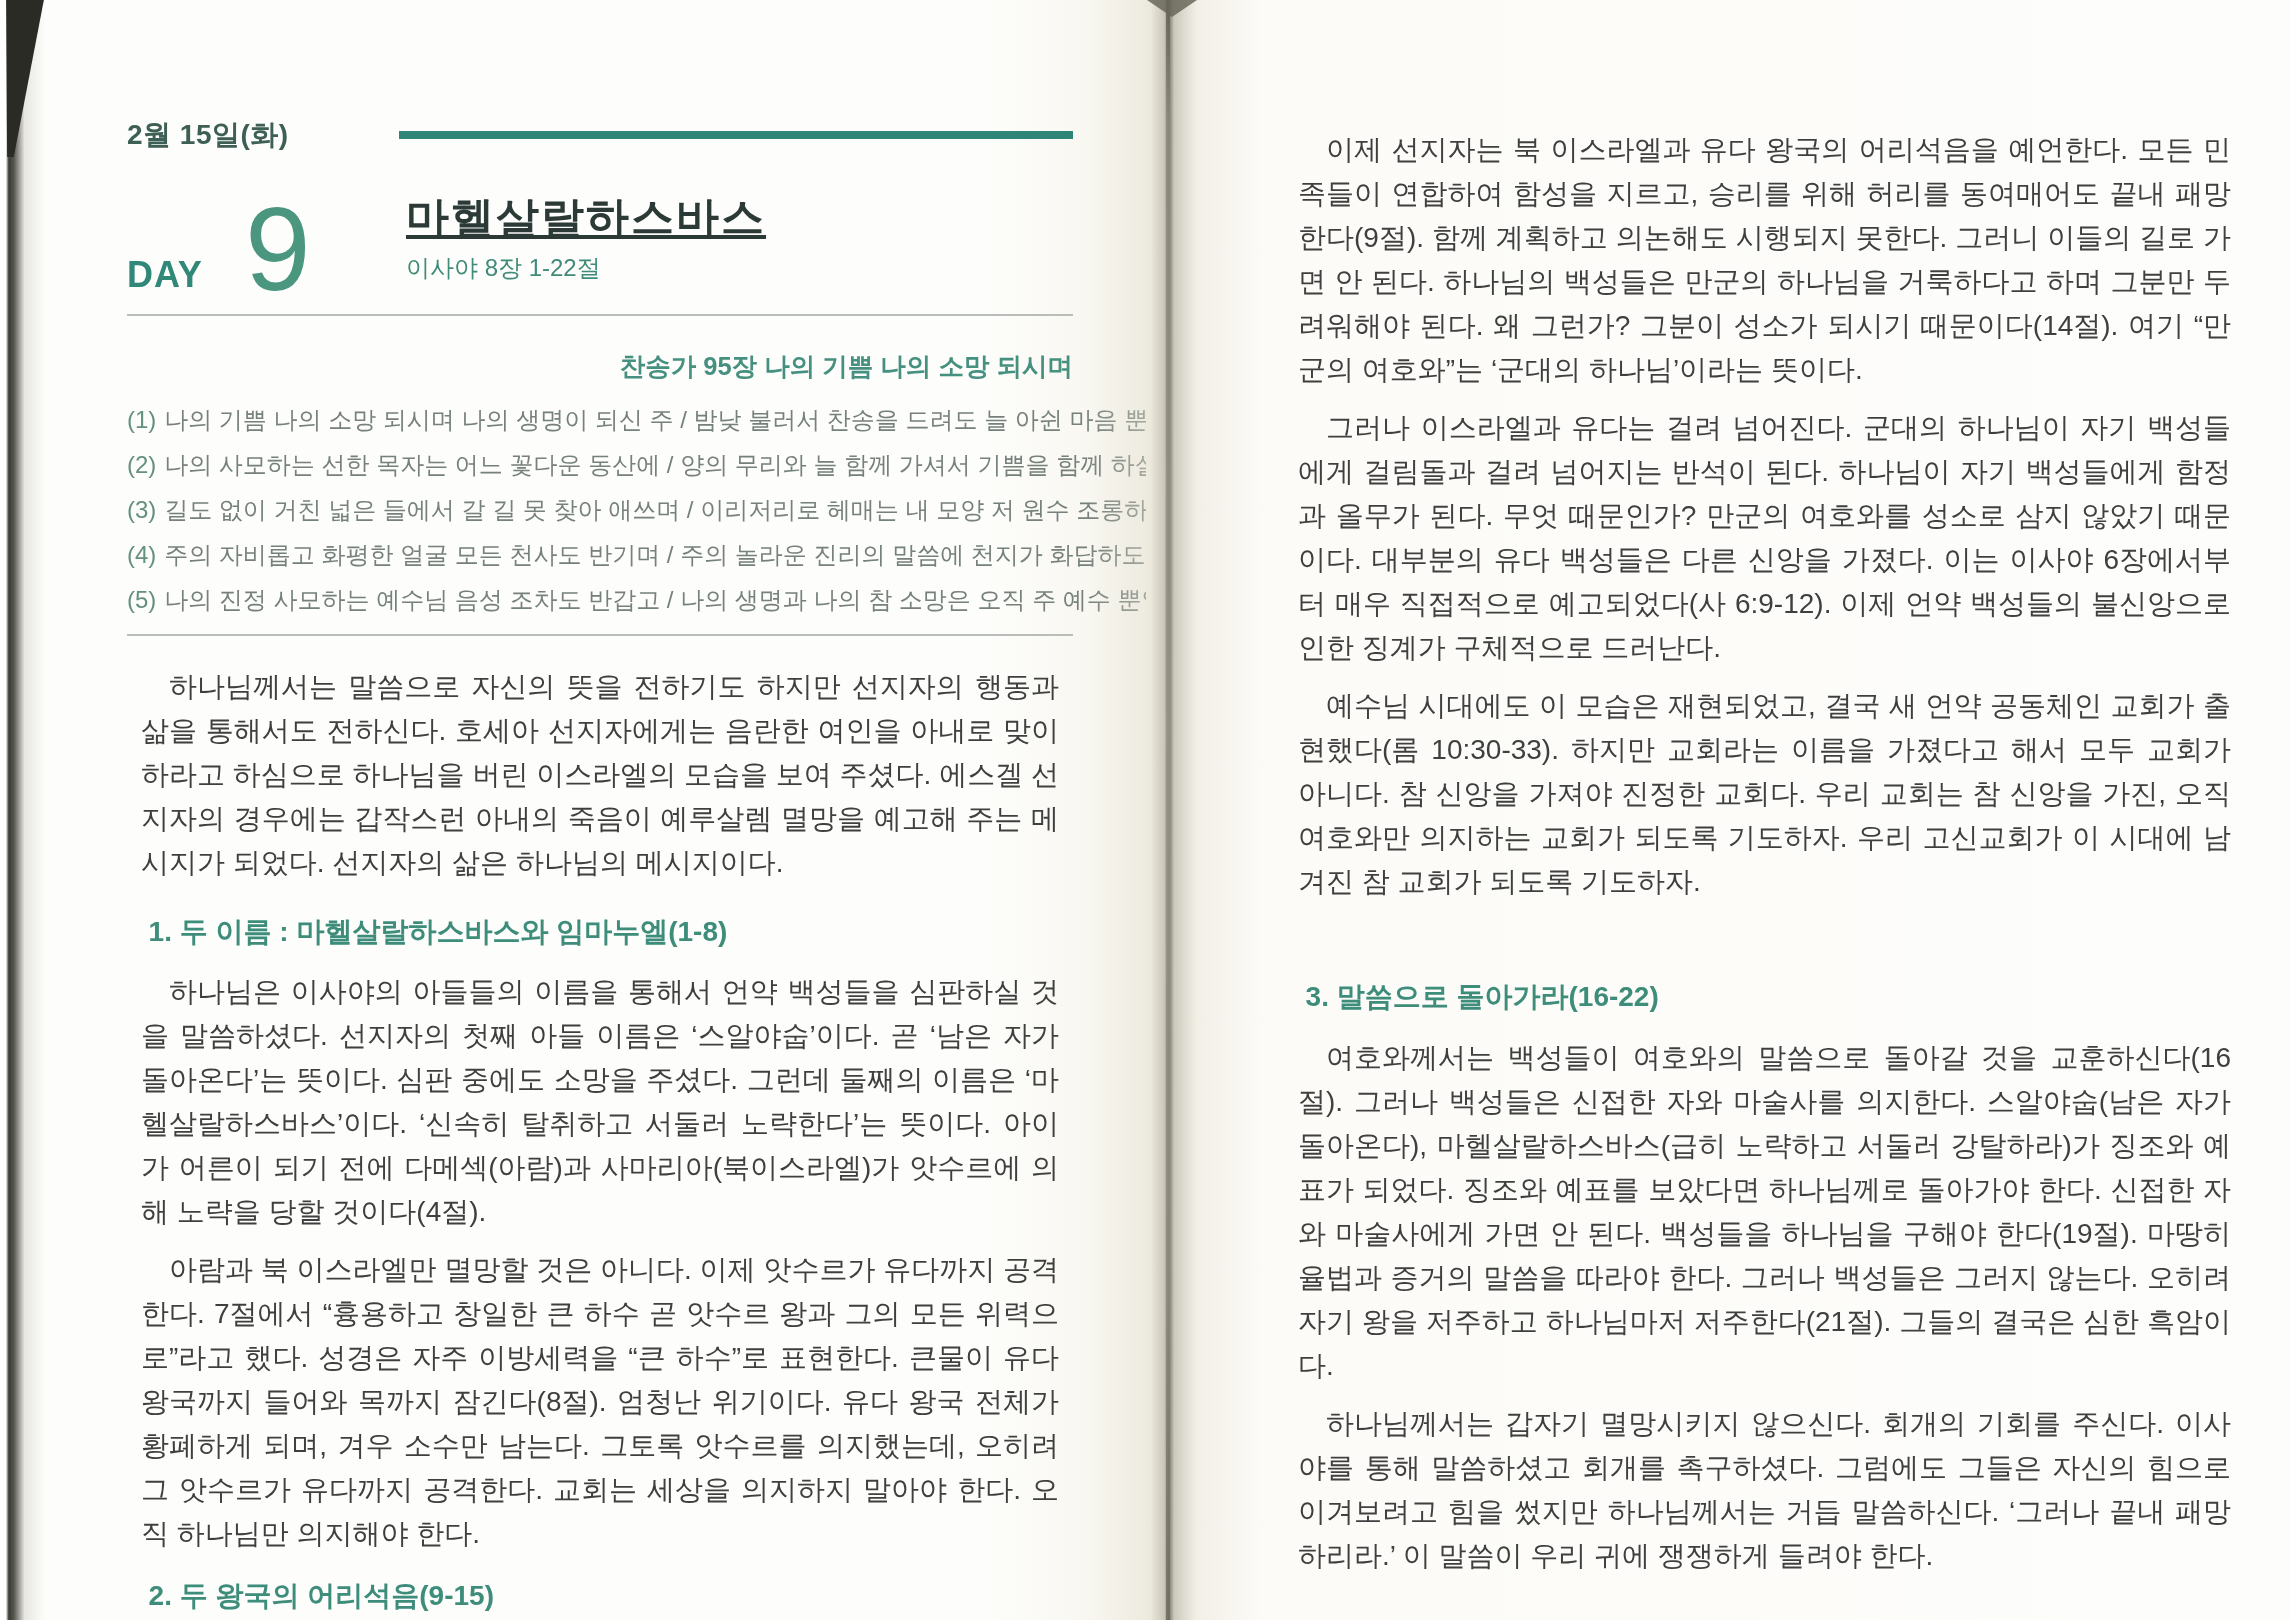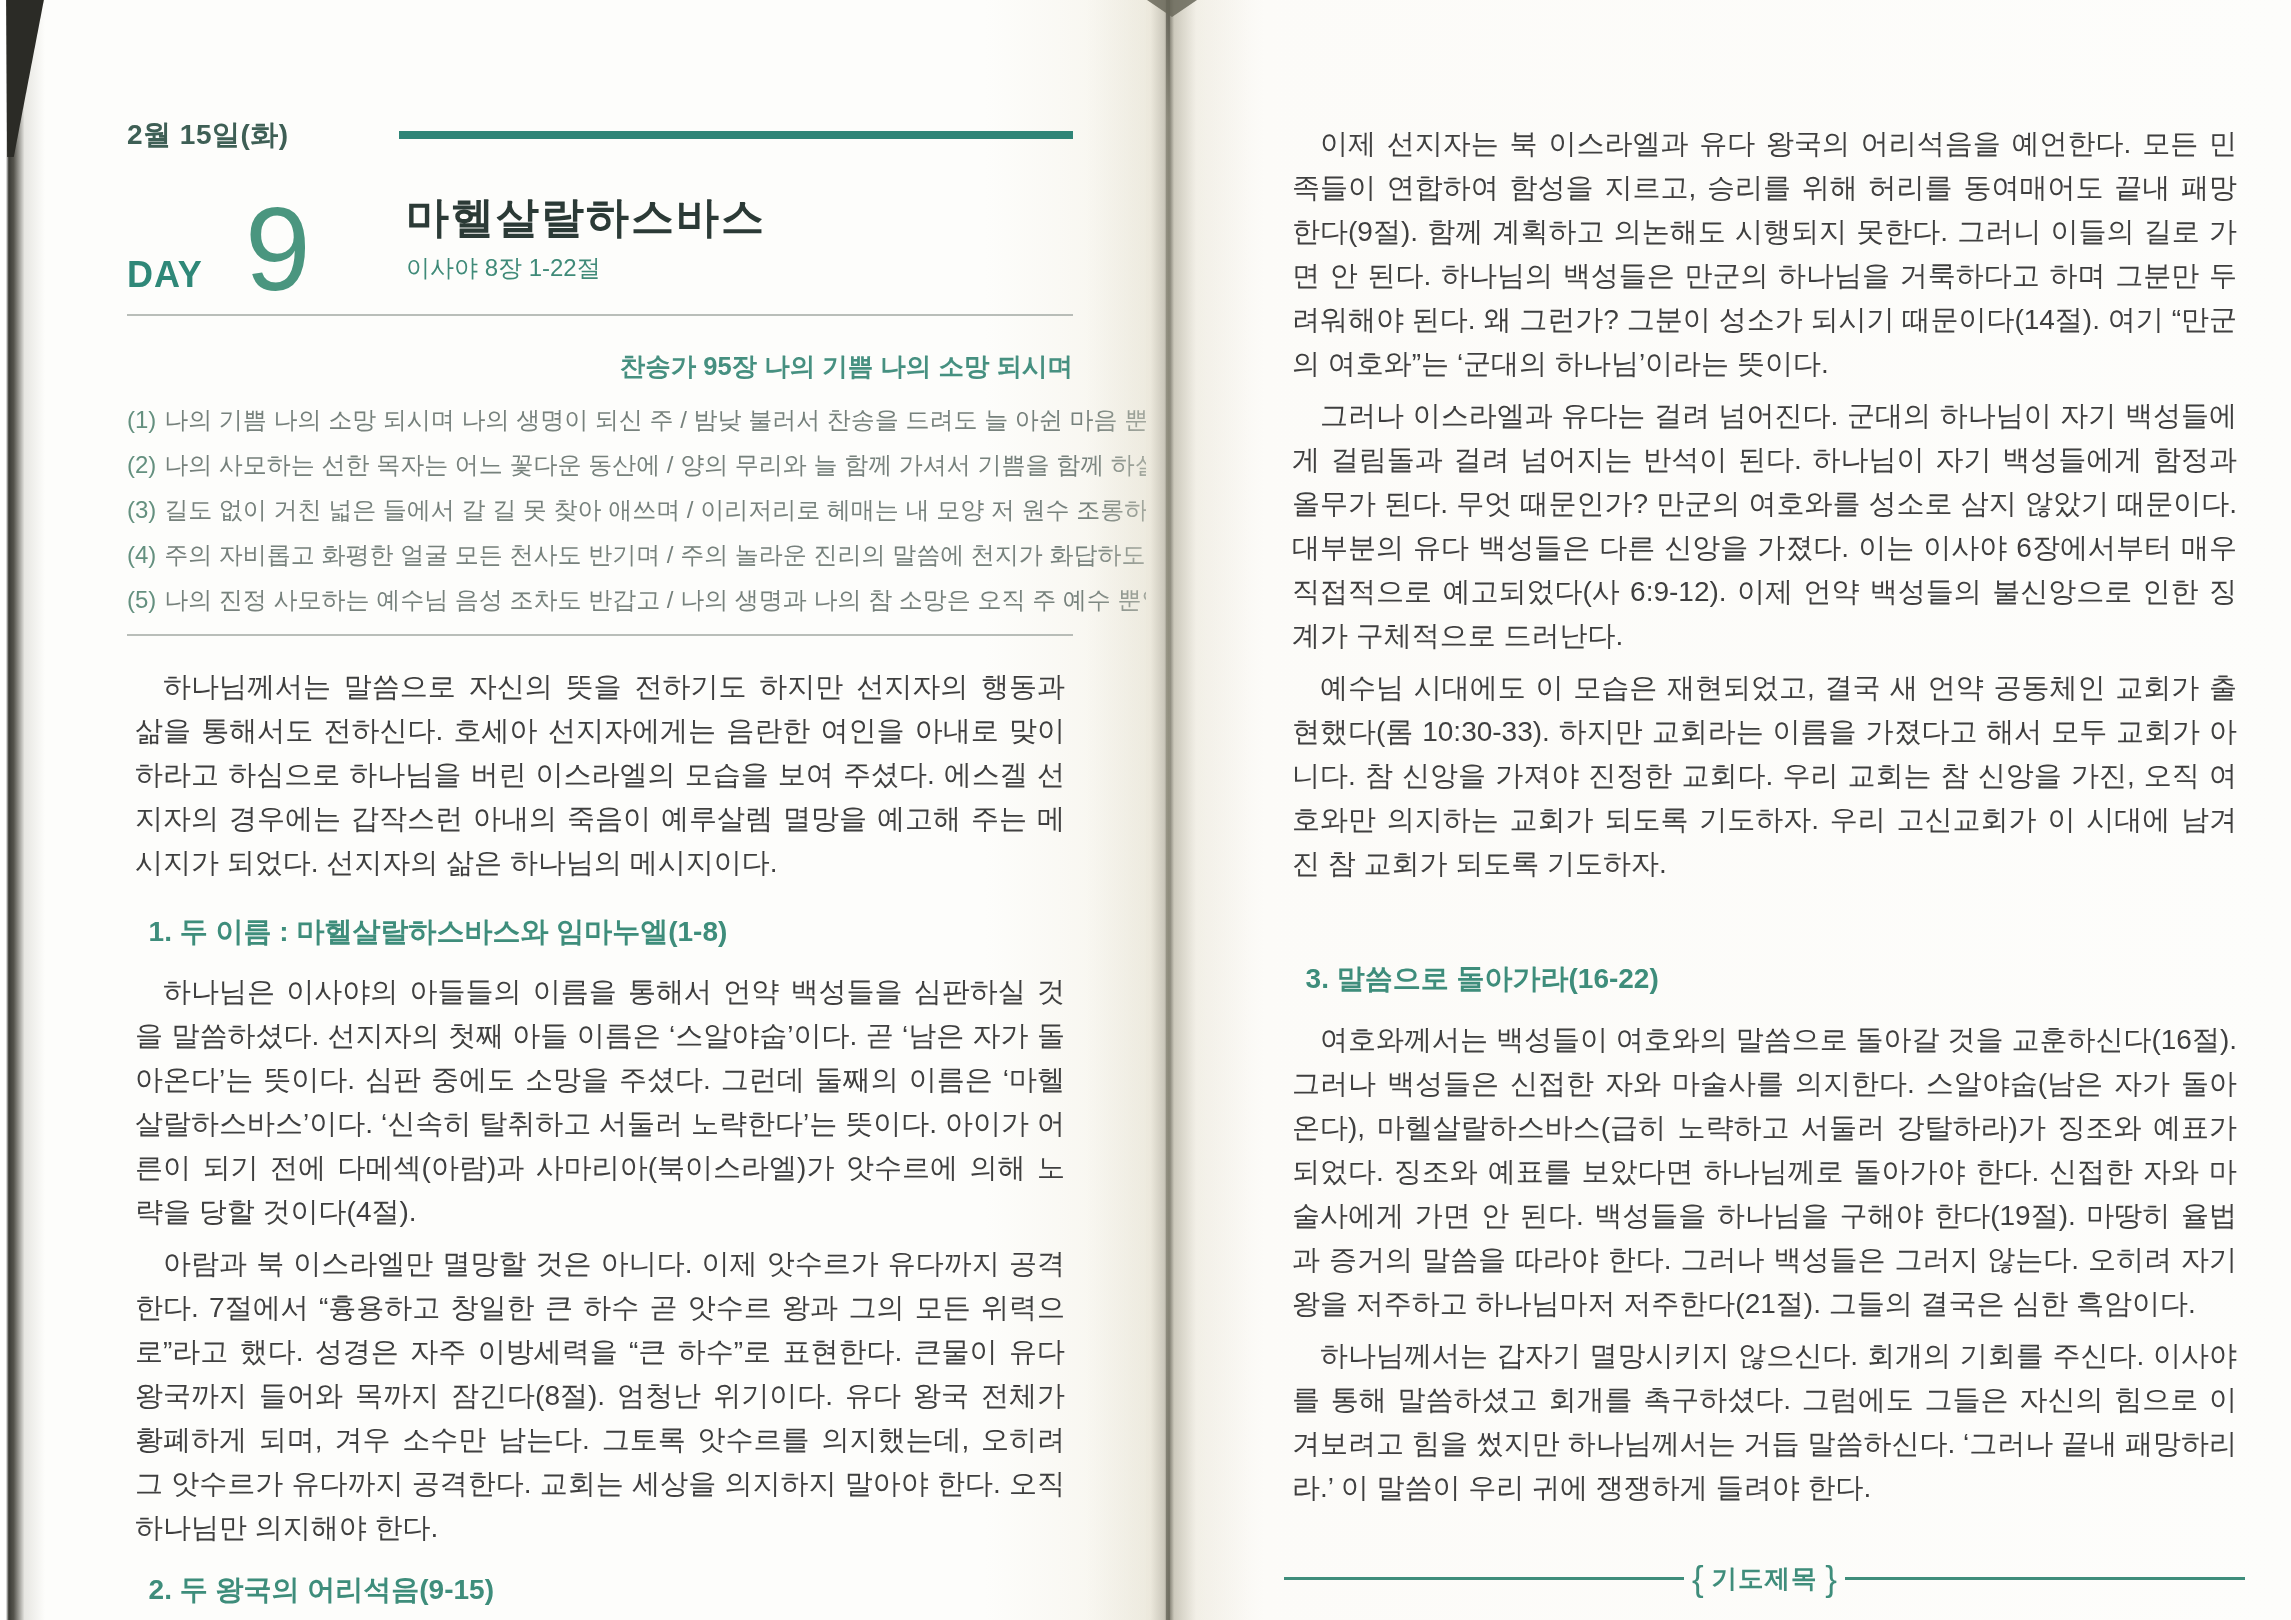--- a/index.html
+++ b/index.html
@@ -11,36 +11,36 @@
   .page-left{left:0;width:1146px;padding:116px 73px 0 127px;background:linear-gradient(to right,#fdfdfb 0 86%,#f6f4ec 100%);}
   .page-right{left:1146px;width:1146px;padding:114px 47px 0 138px;background:linear-gradient(to right,#f4f1e8 0,#fcfbf8 9%,#fdfdfb 100%);}
 
   
   .date-row{display:flex;align-items:center;}
   .date{font-size:28px;font-weight:bold;color:#3e5f55;letter-spacing:0.5px;white-space:nowrap;}
   .head-rule{flex:1;height:8.8px;background:#2f8577;margin-left:110px;}
   .hdr{position:relative;height:113px;margin-top:35px;}
   .day-word{position:absolute;left:0;bottom:5.9px;font-size:36px;font-weight:800;color:#2f8878;letter-spacing:1px;}
   .day-digit{position:absolute;left:118px;bottom:-2px;font-size:118px;line-height:0.92;font-weight:500;color:#4a967f;}
-  .hdr-title{position:absolute;left:279px;top:0;font-size:43px;font-weight:800;color:#2b3a36;letter-spacing:2px;}
+  .hdr-title{position:absolute;left:279px;top:0;font-size:43px;font-weight:800;color:#2b3a36;letter-spacing:2px;text-decoration:underline;}
   .hdr-scripture{position:absolute;left:279px;top:63px;font-size:24px;font-weight:normal;color:#3f8a78;}
 
   .hairline{height:2px;background:#a2a8a3;opacity:.75;border:none;margin:0;}
   .hl-1{margin-top:11.8px;}
   .hl-2{margin-top:11.8px;}
 
   
   .hymn{margin-top:35px;text-align:right;}
   .hymn-h{font-size:25.5px;font-weight:bold;color:#469080;line-height:31px;}
   .verses{margin-top:15.7px;}
   .verse{font-size:24px;line-height:45px;color:#76817c;white-space:nowrap;}
   .verse .vnum{color:#64907f;margin-right:7.8px;}
 
   
-  .para{font-size:28px;line-height:44px;color:#3f3f3f;text-align:justify;word-break:break-all;text-indent:1em;margin:8px;}
+  .para{font-size:28px;line-height:44px;color:#3f3f3f;text-align:justify;word-break:break-all;text-indent:1em;margin:14px;}
   .intro{margin-top:29px;}
   .sec-h{font-size:28px;font-weight:bold;color:#3e8d7b;margin:27.4px 0 19.6px;padding-left:21.6px;}
   .sec-h-last{margin-top:21px;}
 
   
   .r-sec-h{margin-top:74px;}
   .prayer-divider{display:flex;align-items:center;margin-top:51px;}
   .pr-line{flex:1;height:2.9px;background:#3f8d7b;}
   .pr-brace{font-size:35px;font-weight:400;color:#3f8d7b;line-height:1;margin:0 7.8px;}
   .pr-label{font-size:25.5px;font-weight:bold;color:#3f8d7b;letter-spacing:1px;}

